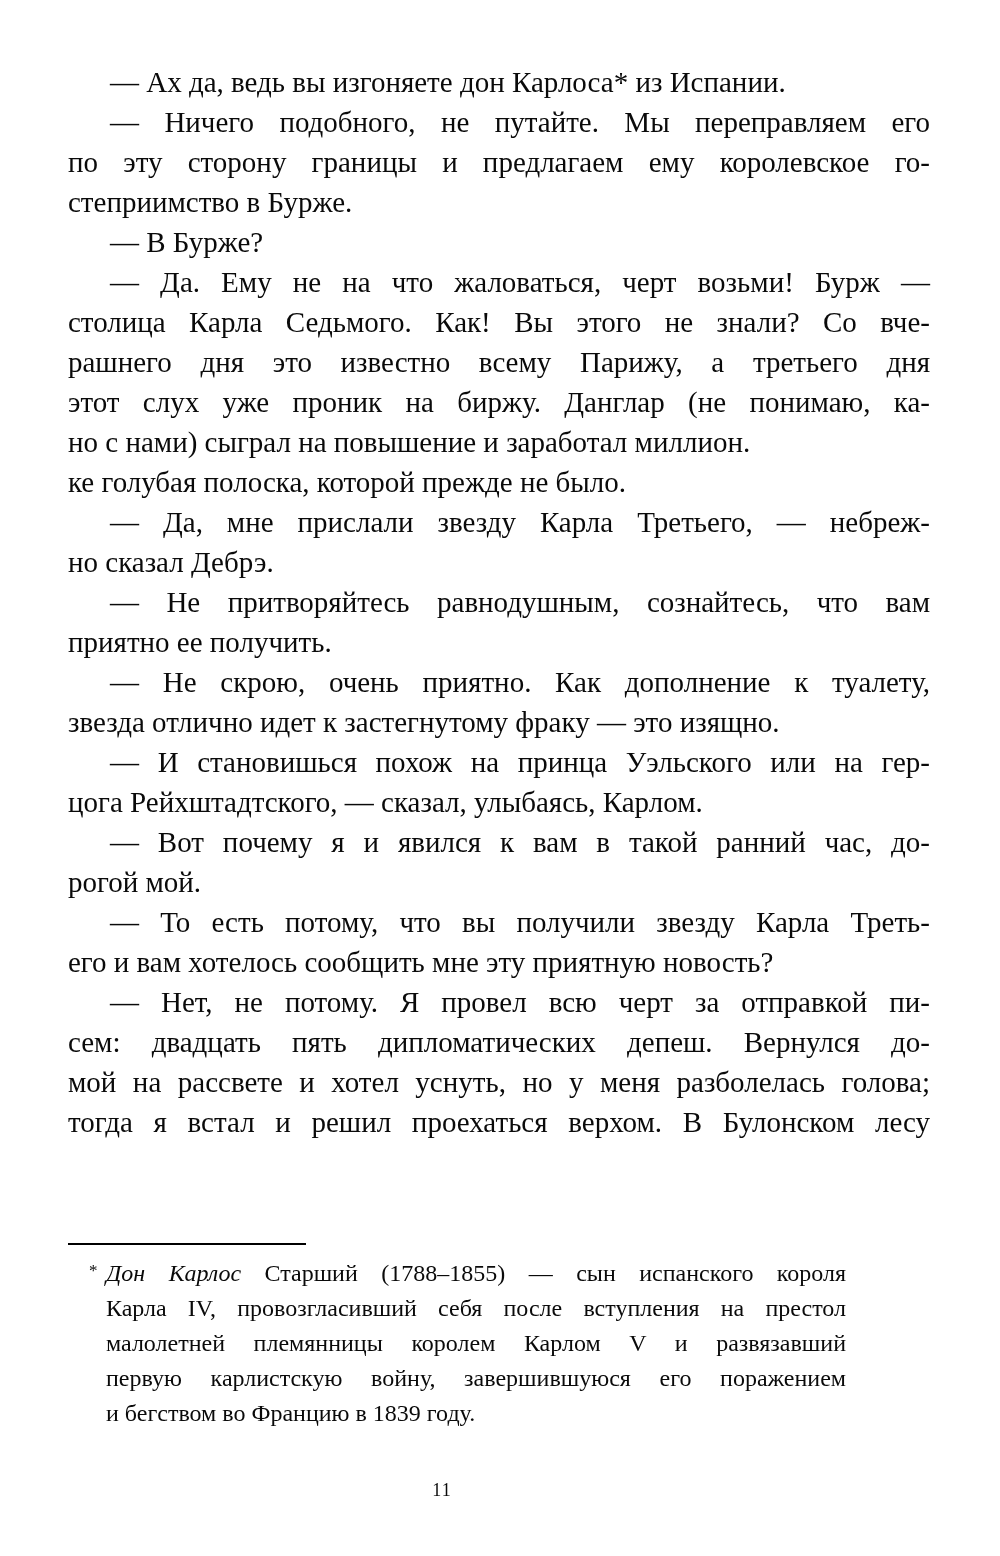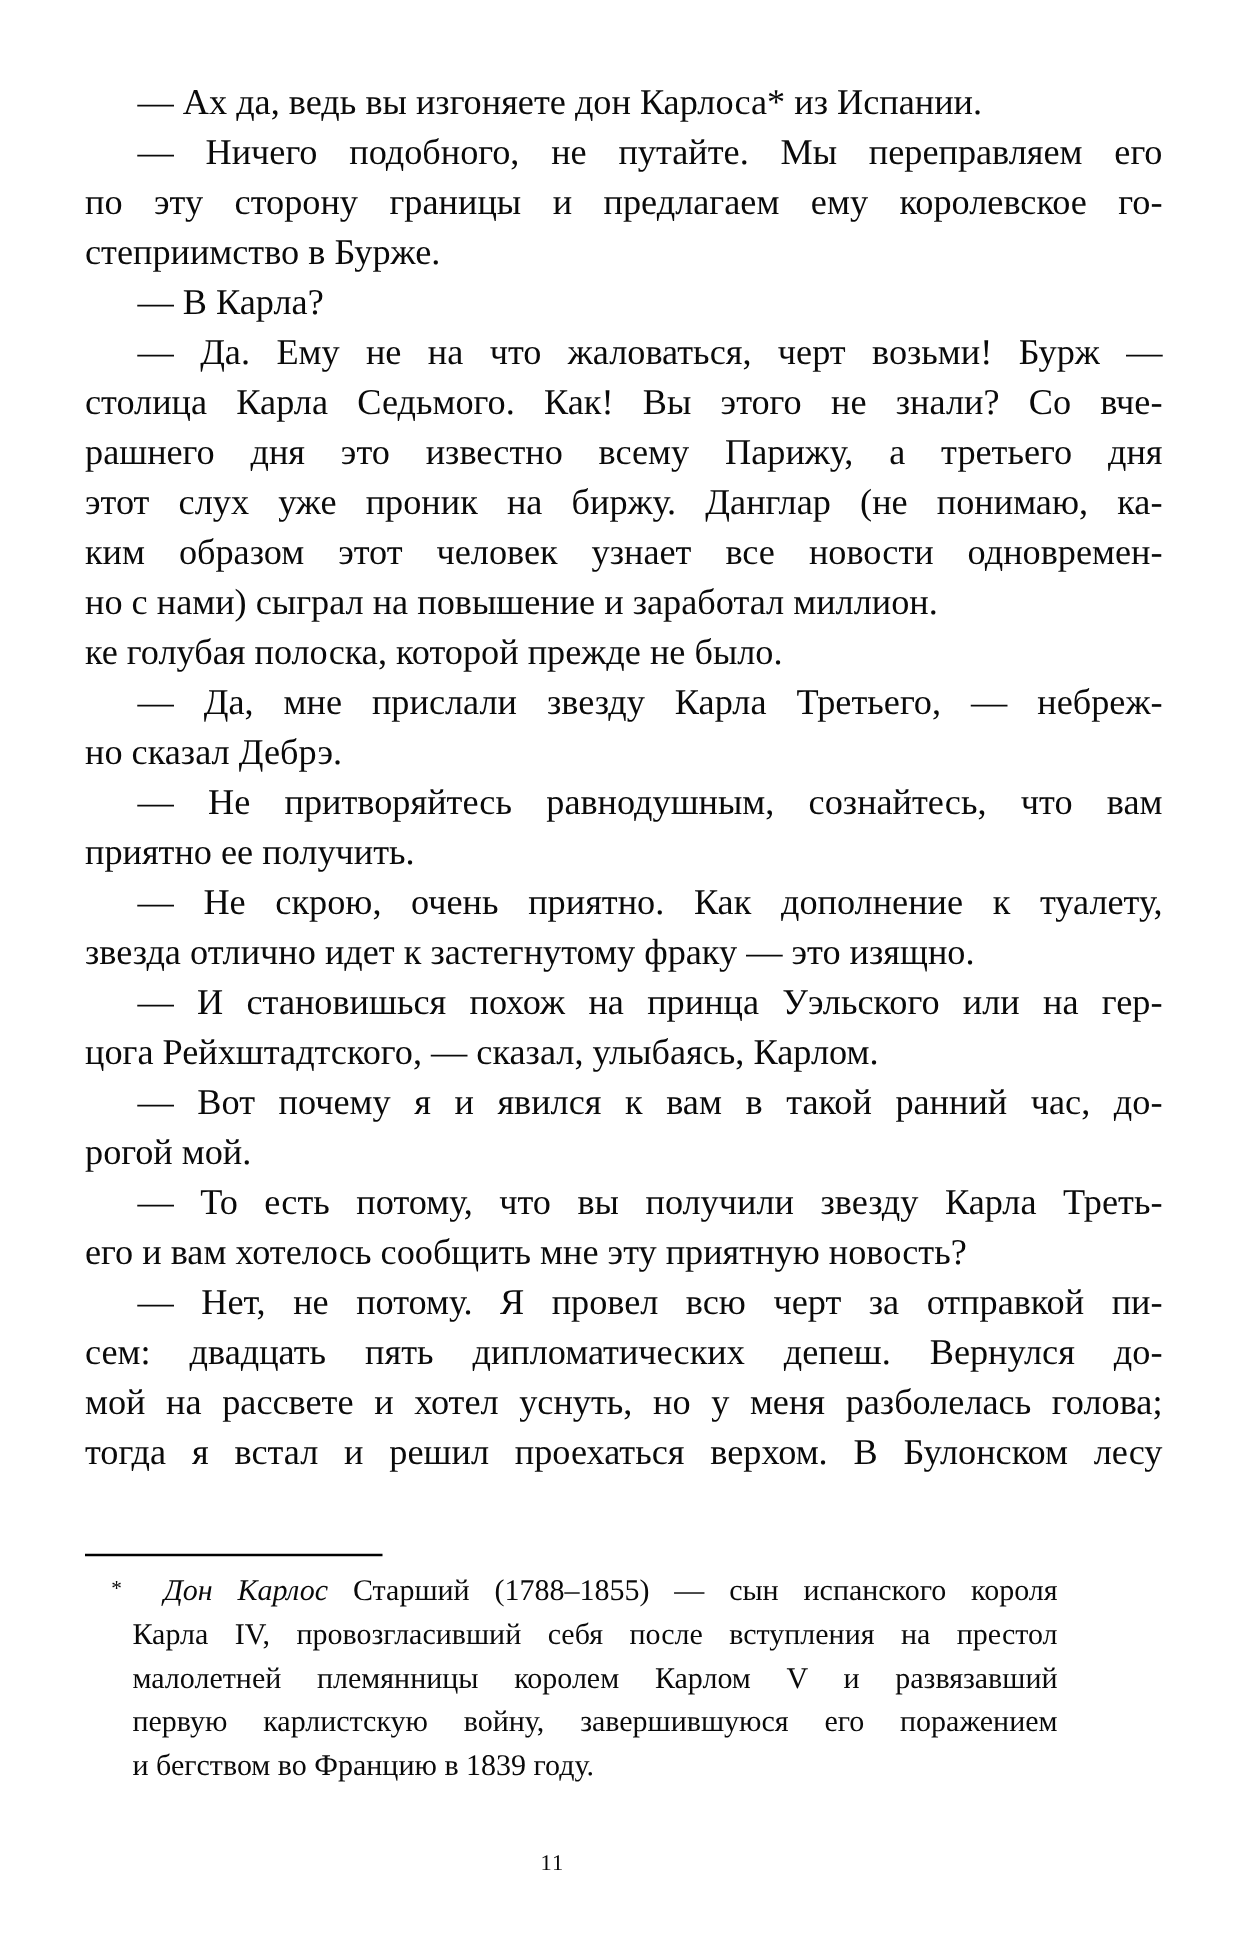--- a/index.html
+++ b/index.html
@@ -54,47 +54,46 @@
     text-align-last: justify;
   }
   .f-line.last { text-align-last: left; }
   .f-first { position: relative; }
   .f-marker {
     position: absolute;
     left: -17px;
     top: -3px;
     font-size: 17px;
   }
-  .f-term { font-style: italic; margin-left: 25px; }
+  .f-term { font-style: italic; }
   .page-number {
     position: absolute;
     left: 0;
     top: 1480px;
     width: 884px;
     text-align: center;
     font-size: 18px;
     letter-spacing: 1px;
   }
 </style>
 </head>
 <body>
 
 <div class="page">
 
   <div class="text-block" id="paragraphs">
       <div class="line first last">— Ах да, ведь вы изгоняете дон Карлоса* из Испании.</div>
       <div class="line first">— Ничего подобного, не путайте. Мы переправляем его</div>
       <div class="line">по эту сторону границы и предлагаем ему королевское го-</div>
       <div class="line last">степриимство в Бурже.</div>
-      <div class="line first last">— В Карла?</div>
+      <div class="line first last">— В Бурже?</div>
       <div class="line first">— Да. Ему не на что жаловаться, черт возьми! Бурж —</div>
       <div class="line">столица Карла Седьмого. Как! Вы этого не знали? Со вче-</div>
       <div class="line">рашнего дня это известно всему Парижу, а третьего дня</div>
       <div class="line">этот слух уже проник на биржу. Данглар (не понимаю, ка-</div>
-      <div class="line">ким образом этот человек узнает все новости одновремен-</div>
       <div class="line last">но с нами) сыграл на повышение и заработал миллион.</div>
       <div class="line last">ке голубая полоска, которой прежде не было.</div>
       <div class="line first">— Да, мне прислали звезду Карла Третьего, — небреж-</div>
       <div class="line last">но сказал Дебрэ.</div>
       <div class="line first">— Не притворяйтесь равнодушным, сознайтесь, что вам</div>
       <div class="line last">приятно ее получить.</div>
       <div class="line first">— Не скрою, очень приятно. Как дополнение к туалету,</div>
       <div class="line last">звезда отлично идет к застегнутому фраку — это изящно.</div>
       <div class="line first">— И становишься похож на принца Уэльского или на гер-</div>
       <div class="line last">цога Рейхштадтского, — сказал, улыбаясь, Карлом.</div>

